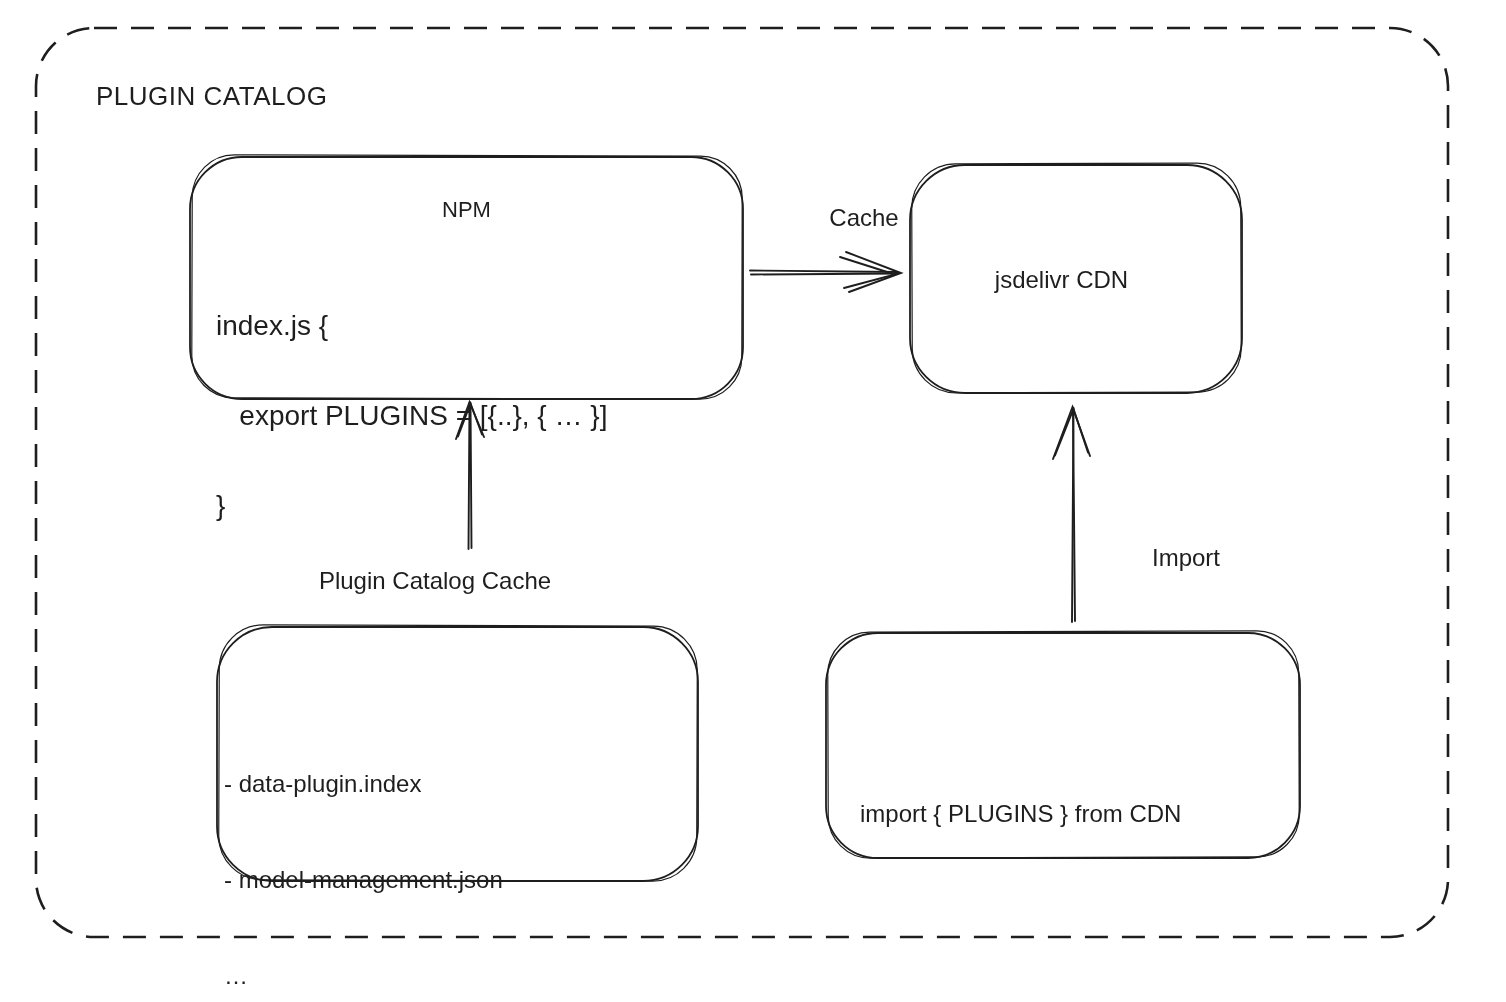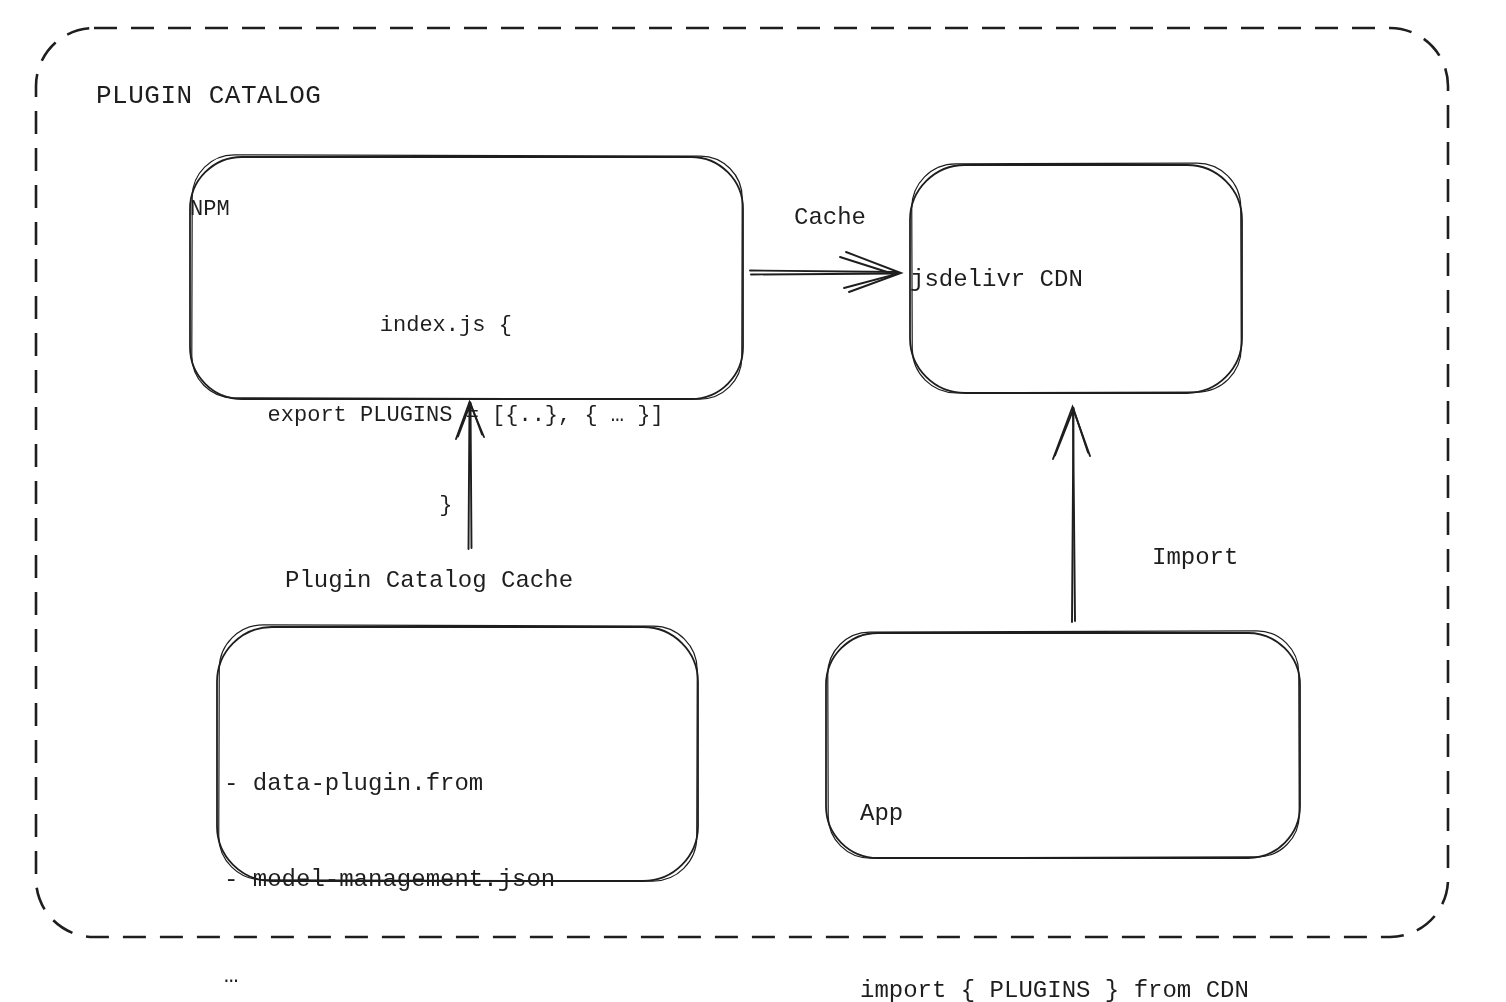--- a/index.html
+++ b/index.html
@@ -4,39 +4,39 @@
 <style>
   :root{
     --stroke:#1e1e1e;
     --bg:#ffffff;
   }
   html,body{margin:0;padding:0;background:#fff;}
   .canvas{
     position:relative;
     width:1506px;height:1002px;
     background:var(--bg);
-    font-family:Liberation Mono, monospace;
+    font-family:Liberation Sans, sans-serif;
     color:var(--stroke);
     overflow:hidden;
   }
   svg.layer{position:absolute;left:0;top:0;}
   svg.layer path, svg.layer rect{
     fill:none;
     stroke:var(--stroke);
   }
   .t{
     position:absolute;
     white-space:pre;
     color:var(--stroke);
     line-height:1.25;
   }
-  .center{}
+  .center{text-align:center;}
   .title{left:96px;top:80px;font-size:26px;letter-spacing:.5px;}
   .npm-title{left:190px;top:196px;width:553px;font-size:22px;}
-  .npm-code{left:228px;top:251px;font-size:22px;line-height:30px;text-align:center;}
+  .npm-code{left:216px;top:251px;font-size:28px;line-height:30px;}
   .cdn-label{left:910px;top:265px;width:303px;font-size:24px;}
   .cache-label{left:794px;top:203px;width:140px;font-size:24px;}
   .webpack-label{
     left:352px;top:446px;width:230px;font-size:24px;line-height:30px;
     background:var(--bg);padding:3px 0;
   }
   .repo-title{left:285px;top:566px;width:300px;font-size:24px;}
   .repo-list{left:224px;top:704px;font-size:24px;line-height:32px;}
   .app-text{left:860px;top:666px;font-size:24px;line-height:59px;}
   .import-label{left:1108px;top:543px;font-size:24px;margin-left:44px;}
@@ -103,26 +103,25 @@
   </div>
 
   <div class="t cache-label center">Cache</div>
 
   <div class="t cdn-label center">jsdelivr CDN</div>
 
 
   <div class="t repo-title center">Plugin Catalog Cache</div>
 
   <div class="t repo-list">
-    <div>- data-plugin.from</div>
+    <div>- data-plugin.index</div>
     <div>- model-management.json</div>
     <div>…</div>
   </div>
 
   <div class="t app-text">
-    <div>App</div>
     <div>import { PLUGINS } from CDN</div>
     
   </div>
 
   <div class="t import-label">Import</div>
 
 </div>
 
 </body></html>

